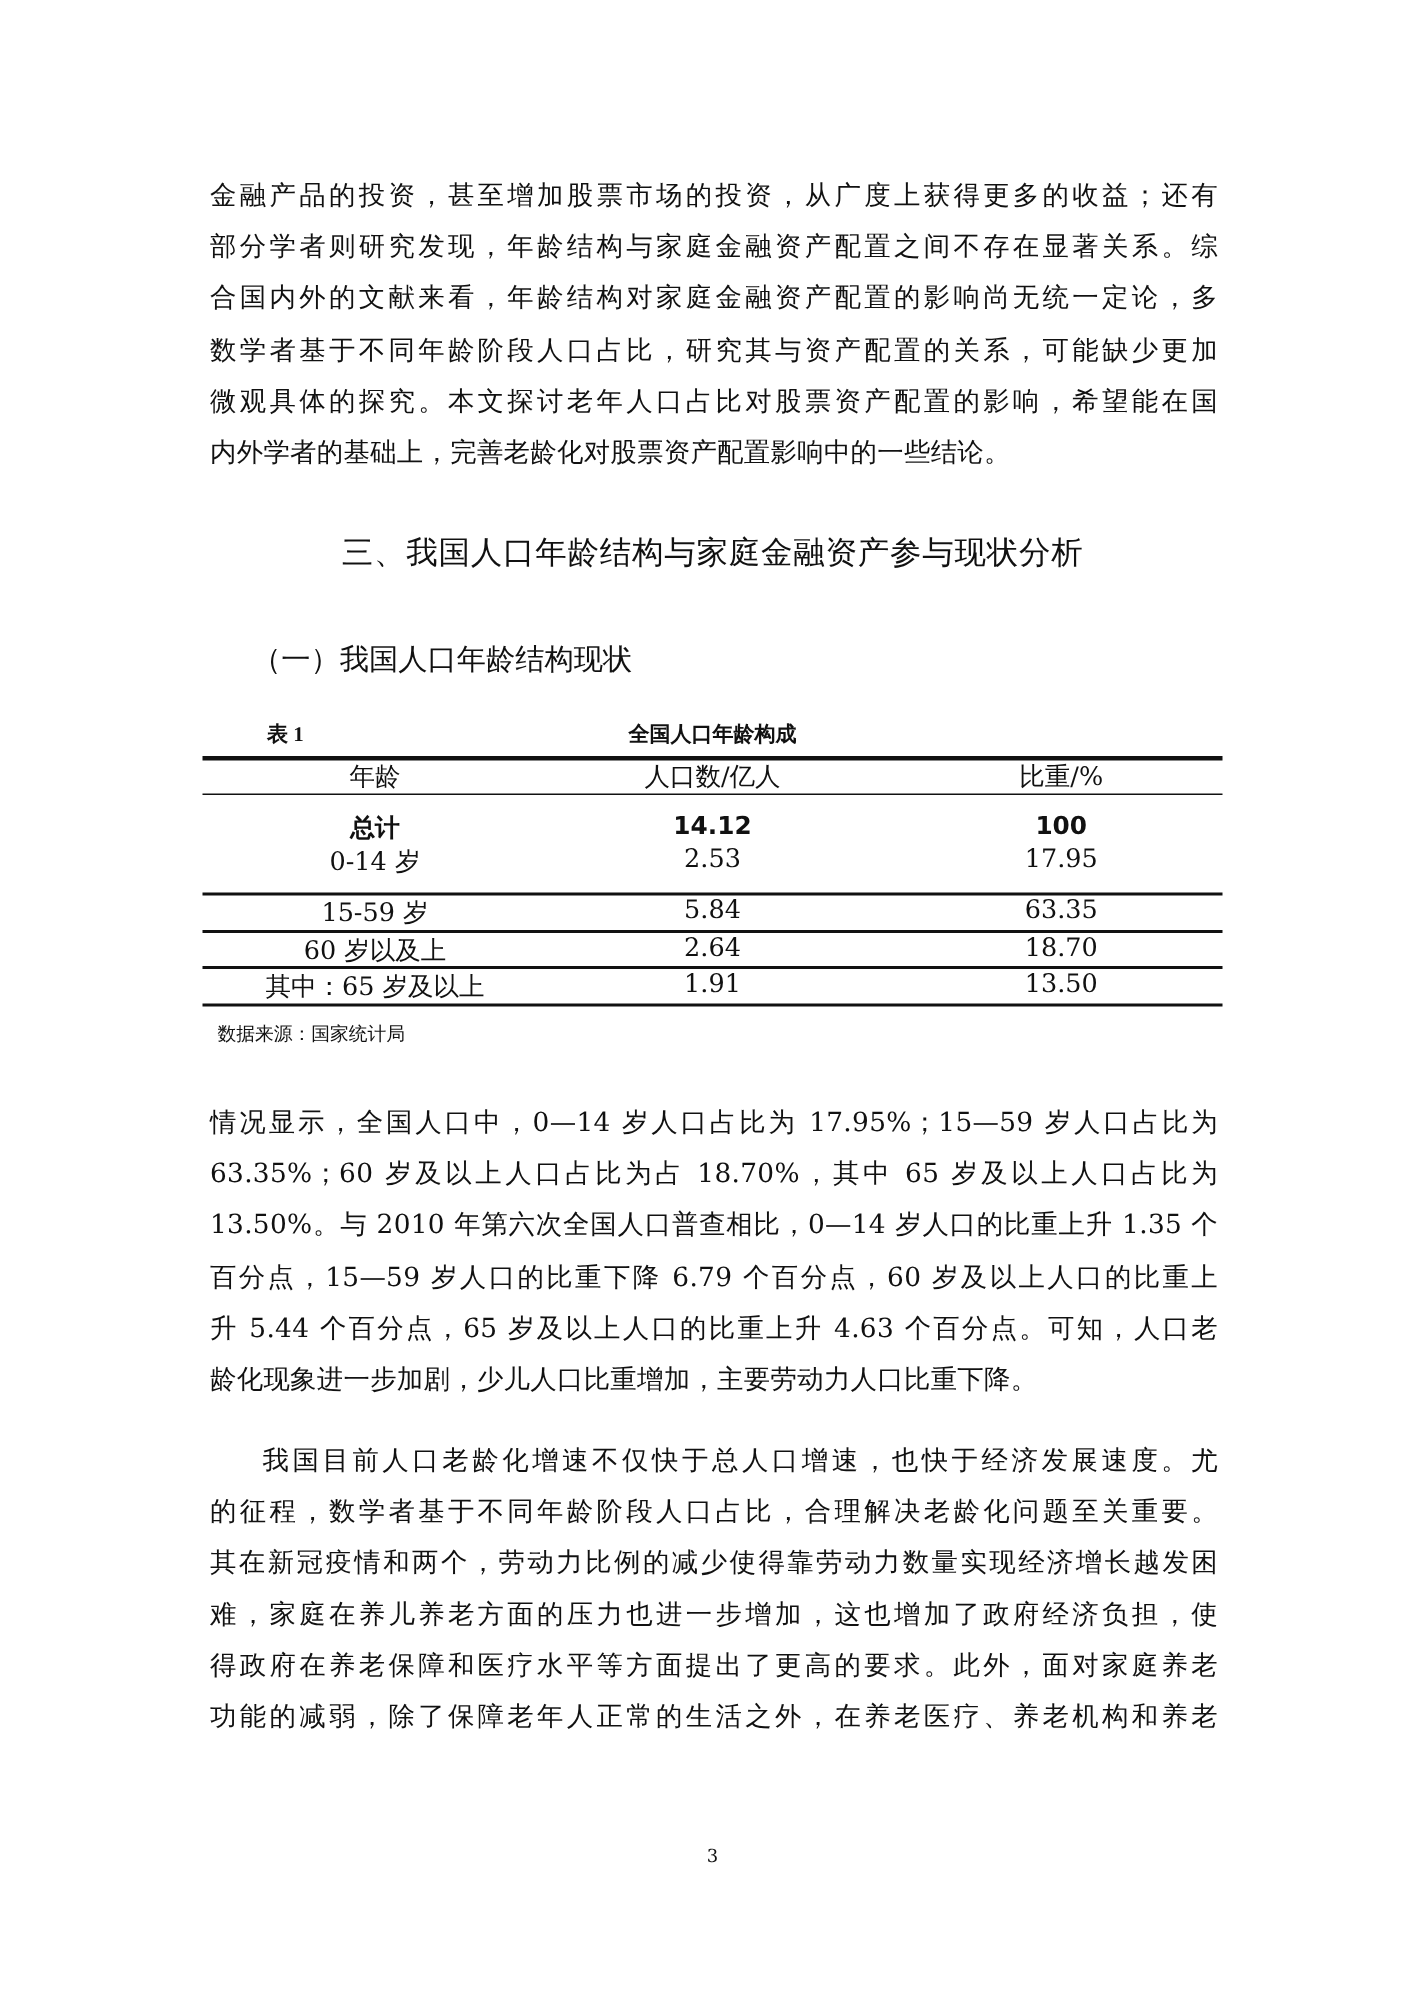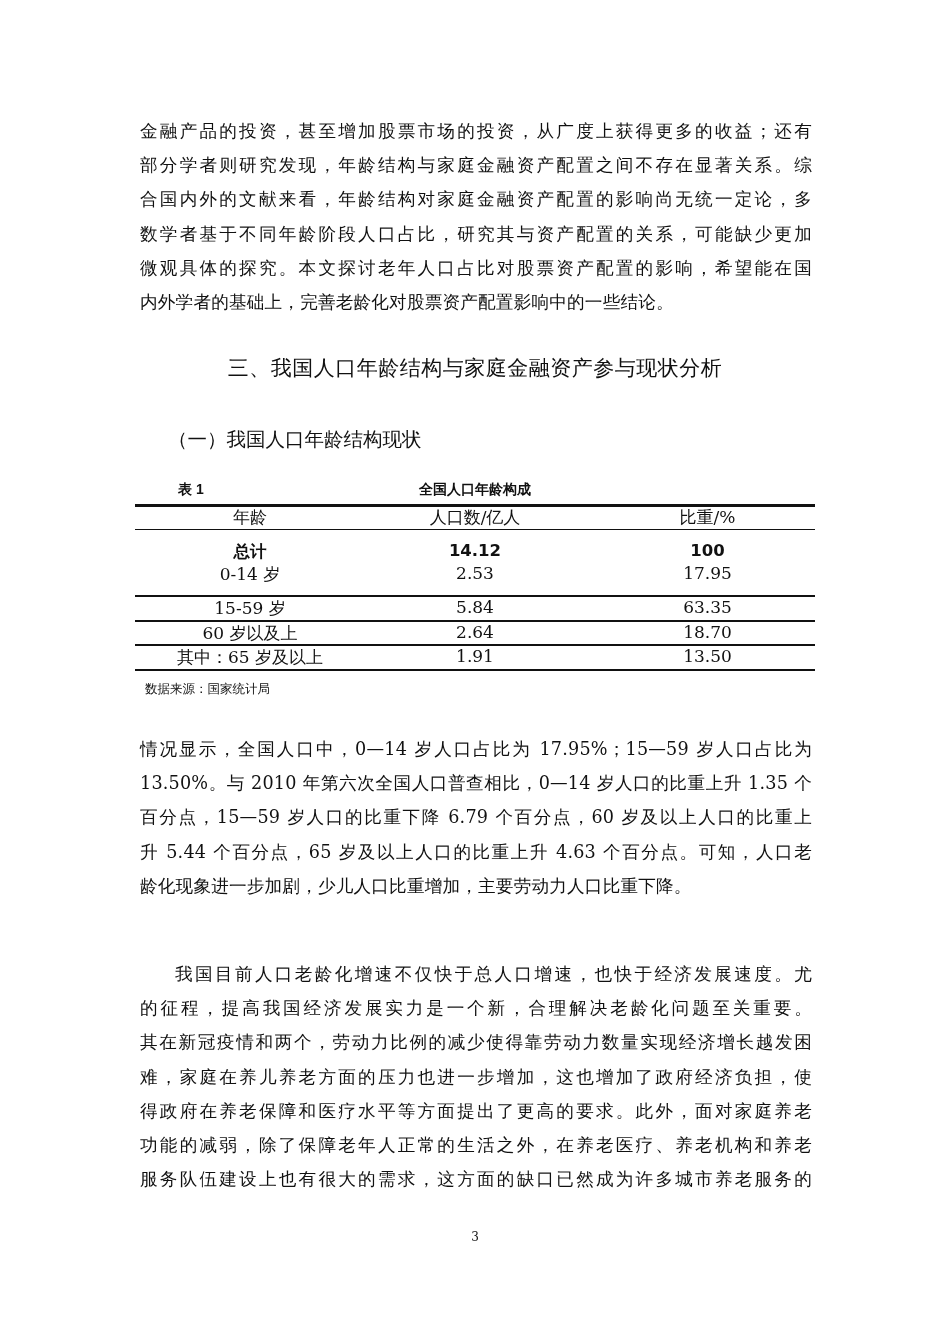--- a/index.html
+++ b/index.html
@@ -9,21 +9,21 @@
           line-height: 34.2px; text-align: justify; text-align-last: left; letter-spacing: 0.2px; }
   .line { display: block; white-space: nowrap; text-align: justify; text-align-last: justify; height: 34.2px; }
   .line.last { text-align-last: left; }
   .h1 { position: absolute; left: 0; width: 950px; top: 354px; text-align: center;
         font-family: "DejaVu Sans", "Liberation Sans", sans-serif; font-weight: normal;
         font-size: 21px; letter-spacing: 0.5px; }
   .h2 { position: absolute; left: 168px; top: 426px;
         font-family: "DejaVu Sans", "Liberation Sans", sans-serif;
         font-size: 19.5px; }
   .tbl-caption-no { position: absolute; left: 178px; top: 481px; font-size: 14px;
-        font-family: Liberation Sans, sans-serif; font-weight: bold; }
+        font-family: Liberation Serif, serif; font-weight: bold; }
   .tbl-caption { position: absolute; left: 0; width: 950px; top: 481px; text-align: center; font-size: 14px;
         font-family: "DejaVu Sans", "Liberation Sans", sans-serif; font-weight: bold; }
   .rule { position: absolute; left: 135px; width: 680px; background: #111; }
   .cell { position: absolute; text-align: center; font-size: 17px; white-space: nowrap; }
   .c1 { left: 135px; width: 230px; }
   .c2 { left: 360px; width: 230px; }
   .c3 { left: 600px; width: 215px; text-align: center; }
   .bold { font-family: "DejaVu Sans", "Liberation Sans", sans-serif; font-weight: bold; }
   .source { position: absolute; left: 145px; top: 681px; font-size: 12.5px;
             font-family: Liberation Serif, serif; text-align: center; }
@@ -87,29 +87,29 @@
 <div>
   <div class="cell c1" style="top:646px;">其中：65 岁及以上</div>
   <div class="cell c2" style="top:646px;">1.91</div>
   <div class="cell c3" style="top:646px;">13.50</div>
 </div>
 
 <div class="source">数据来源：国家统计局</div>
 
 <div class="para" style="top:732px;">
   <span class="line">情况显示，全国人口中，0—14 岁人口占比为 17.95%；15—59 岁人口占比为</span>
+  <span class="line">63.35%；60 岁及以上人口占比为占 18.70%，其中 65 岁及以上人口占比为</span>
   <span class="line">13.50%。与 2010 年第六次全国人口普查相比，0—14 岁人口的比重上升 1.35 个</span>
   <span class="line">百分点，15—59 岁人口的比重下降 6.79 个百分点，60 岁及以上人口的比重上</span>
   <span class="line">升 5.44 个百分点，65 岁及以上人口的比重上升 4.63 个百分点。可知，人口老</span>
   <span class="line last">龄化现象进一步加剧，少儿人口比重增加，主要劳动力人口比重下降。</span>
 </div>
 
 <div class="para" style="top:957px;">
   <span class="line" style="padding-left:35px;width:637px;">我国目前人口老龄化增速不仅快于总人口增速，也快于经济发展速度。尤</span>
-  <span class="line">的征程，提高我国经济发展实力是一个新，合理解决老龄化问题至关重要。</span>
+  <span class="line">的征程，数学者基于不同年龄阶段人口占比，合理解决老龄化问题至关重要。</span>
   <span class="line">其在新冠疫情和两个，劳动力比例的减少使得靠劳动力数量实现经济增长越发困</span>
   <span class="line">难，家庭在养儿养老方面的压力也进一步增加，这也增加了政府经济负担，使</span>
   <span class="line">得政府在养老保障和医疗水平等方面提出了更高的要求。此外，面对家庭养老</span>
   <span class="line">功能的减弱，除了保障老年人正常的生活之外，在养老医疗、养老机构和养老</span>
-  <span class="line">服务队伍建设上也有很大的需求，这方面的缺口已然成为许多城市养老服务的</span>
 </div>
 
 <div class="page-no">3</div>
 
 </body></html>

